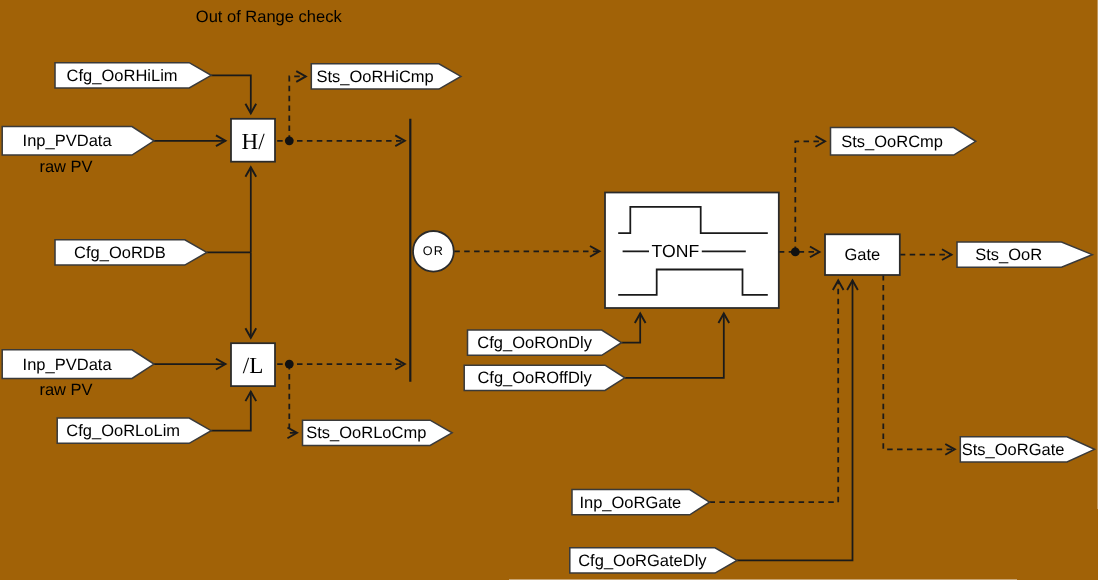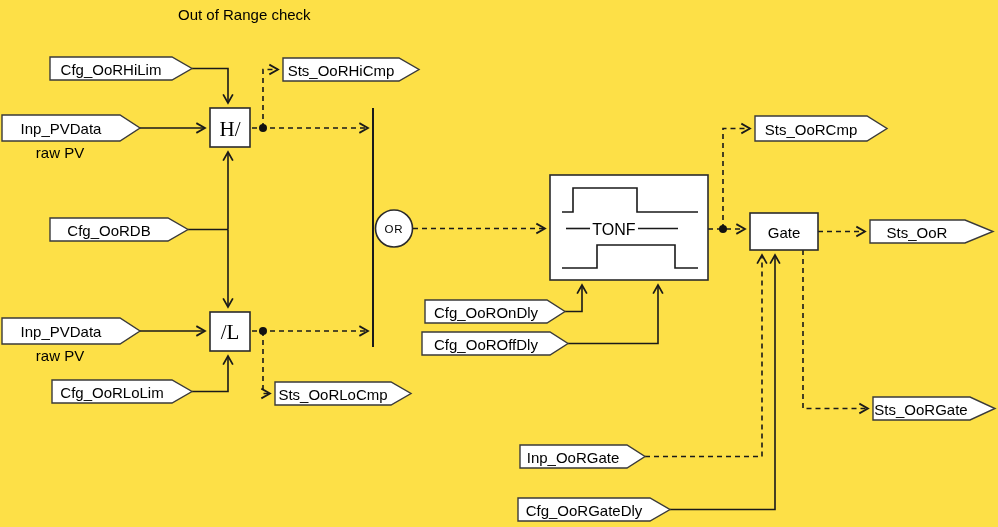--- a/index.html
+++ b/index.html
@@ -1,16 +1,16 @@
 <!DOCTYPE html>
 <html><head>
 <meta charset="utf-8">
 <style>
   html,body{margin:0;padding:0;background:#ffffff;}
-  .stage{position:relative;width:998px;height:527px;background:#fde047;overflow:hidden;
+  .stage{position:relative;width:998px;height:527px;background:#a16207;overflow:hidden;
          font-family:"Liberation Sans", sans-serif;}
   svg{display:block;}
   text{fill:#000000;font-family:"Liberation Sans", sans-serif;}
   .tagShape{fill:#ffffff;stroke:#3a3a3a;stroke-width:1.4;}
   .blockShape{fill:#ffffff;stroke:#2b2b2b;stroke-width:1.6;}
   .wire{fill:none;stroke:#1a1a1a;stroke-width:1.6;}
   .wireDash{fill:none;stroke:#1a1a1a;stroke-width:1.6;stroke-dasharray:5 4;}
   .thin{fill:none;stroke:#1a1a1a;stroke-width:1.6;}
   .tagText{font-size:15px;}
   .noteText{font-size:15px;}

